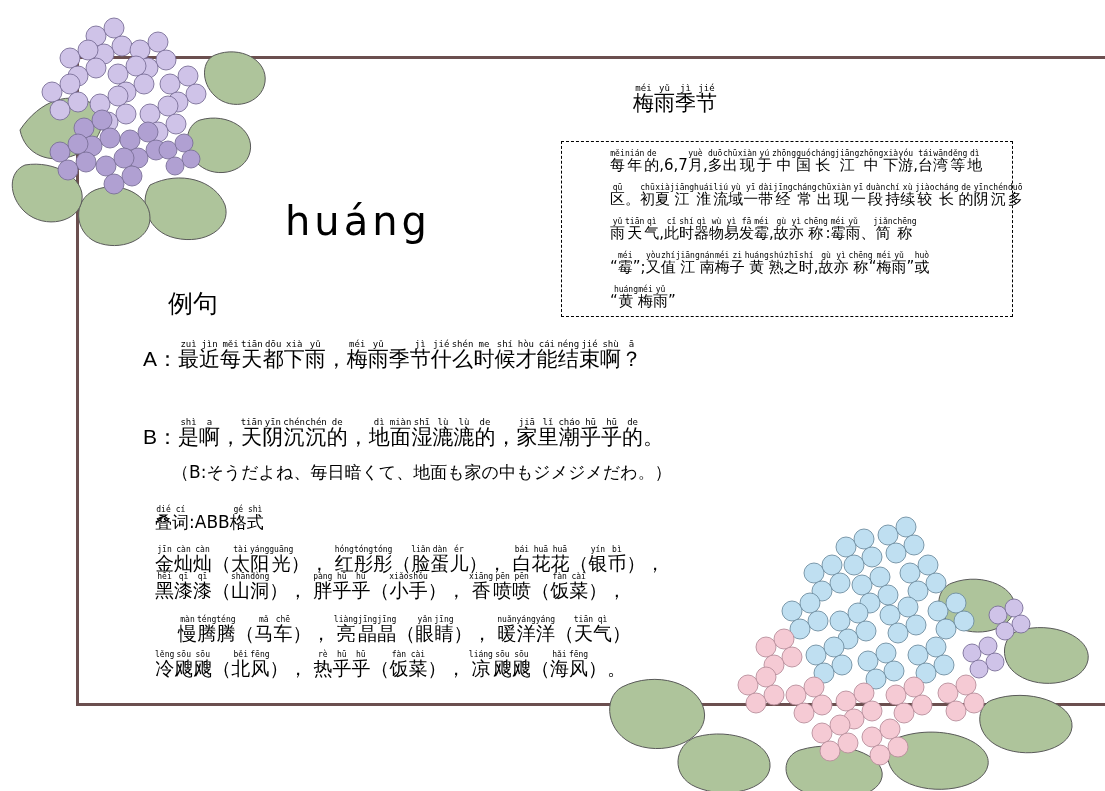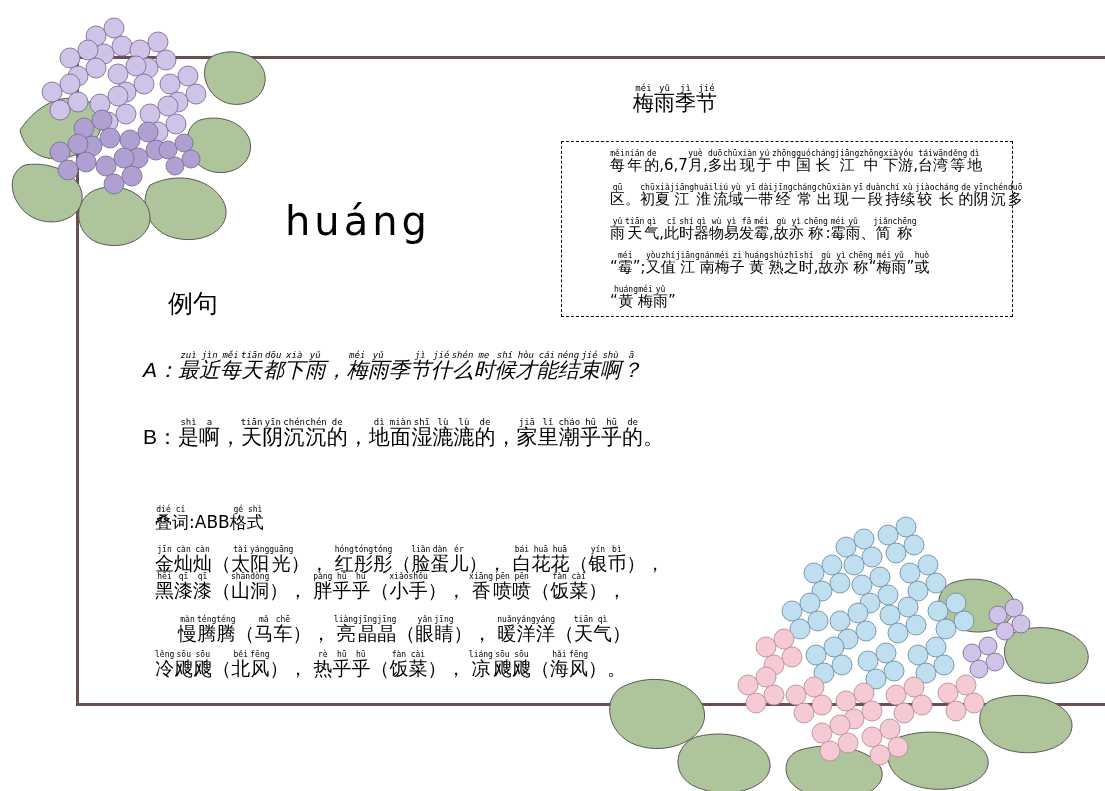--- a/index.html
+++ b/index.html
@@ -103,21 +103,21 @@
   .dialogue-line .speaker {
     font-family: "Liberation Sans", sans-serif;
   }
   .translation {
     position: absolute;
     font-size: 17px;
     color: #000;
     white-space: nowrap;
     font-family: "DejaVu Sans", sans-serif;
   }
-  #dlg-a { left: 143px; top: 351px; font-style: italic; }
+  #dlg-a { left: 143px; top: 340px; }
   #trans-a { left: 172px; top: 381px; }
   #dlg-b { left: 143px; top: 418px; }
   #trans-b { left: 172px; top: 461px; }
 
   
   #abb-heading {
     position: absolute;
     left: 155px;
     top: 505px;
     font-size: 17px;
@@ -413,20 +413,21 @@
       <div class="line"><ruby class="cn"><span>每</span><rt>měi</rt></ruby><ruby class="cn"><span>年</span><rt>nián</rt></ruby><ruby class="cn"><span>的</span><rt>de</rt></ruby><span class="cn">,</span><span class="cn">6,7</span><ruby class="cn"><span>月</span><rt>yuè</rt></ruby><span class="cn">,</span><ruby class="cn"><span>多</span><rt>duō</rt></ruby><ruby class="cn"><span>出</span><rt>chū</rt></ruby><ruby class="cn"><span>现</span><rt>xiàn</rt></ruby><ruby class="cn"><span>于</span><rt>yú</rt></ruby><ruby class="cn"><span>中</span><rt>zhōng</rt></ruby><ruby class="cn"><span>国</span><rt>guó</rt></ruby><ruby class="cn"><span>长</span><rt>cháng</rt></ruby><ruby class="cn"><span>江</span><rt>jiāng</rt></ruby><ruby class="cn"><span>中</span><rt>zhōng</rt></ruby><ruby class="cn"><span>下</span><rt>xià</rt></ruby><ruby class="cn"><span>游</span><rt>yóu</rt></ruby><span class="cn">,</span><ruby class="cn"><span>台</span><rt>tái</rt></ruby><ruby class="cn"><span>湾</span><rt>wān</rt></ruby><ruby class="cn"><span>等</span><rt>děng</rt></ruby><ruby class="cn"><span>地</span><rt>dì</rt></ruby></div>
       <div class="line"><ruby class="cn"><span>区</span><rt>qū</rt></ruby><span class="cn">。</span><ruby class="cn"><span>初</span><rt>chū</rt></ruby><ruby class="cn"><span>夏</span><rt>xià</rt></ruby><ruby class="cn"><span>江</span><rt>jiāng</rt></ruby><ruby class="cn"><span>淮</span><rt>huái</rt></ruby><ruby class="cn"><span>流</span><rt>liú</rt></ruby><ruby class="cn"><span>域</span><rt>yù</rt></ruby><ruby class="cn"><span>一</span><rt>yī</rt></ruby><ruby class="cn"><span>带</span><rt>dài</rt></ruby><ruby class="cn"><span>经</span><rt>jīng</rt></ruby><ruby class="cn"><span>常</span><rt>cháng</rt></ruby><ruby class="cn"><span>出</span><rt>chū</rt></ruby><ruby class="cn"><span>现</span><rt>xiàn</rt></ruby><ruby class="cn"><span>一</span><rt>yī</rt></ruby><ruby class="cn"><span>段</span><rt>duàn</rt></ruby><ruby class="cn"><span>持</span><rt>chí</rt></ruby><ruby class="cn"><span>续</span><rt>xù</rt></ruby><ruby class="cn"><span>较</span><rt>jiào</rt></ruby><ruby class="cn"><span>长</span><rt>cháng</rt></ruby><ruby class="cn"><span>的</span><rt>de</rt></ruby><ruby class="cn"><span>阴</span><rt>yīn</rt></ruby><ruby class="cn"><span>沉</span><rt>chén</rt></ruby><ruby class="cn"><span>多</span><rt>duō</rt></ruby></div>
       <div class="line"><ruby class="cn"><span>雨</span><rt>yǔ</rt></ruby><ruby class="cn"><span>天</span><rt>tiān</rt></ruby><ruby class="cn"><span>气</span><rt>qì</rt></ruby><span class="cn">,</span><ruby class="cn"><span>此</span><rt>cǐ</rt></ruby><ruby class="cn"><span>时</span><rt>shí</rt></ruby><ruby class="cn"><span>器</span><rt>qì</rt></ruby><ruby class="cn"><span>物</span><rt>wù</rt></ruby><ruby class="cn"><span>易</span><rt>yì</rt></ruby><ruby class="cn"><span>发</span><rt>fā</rt></ruby><ruby class="cn"><span>霉</span><rt>méi</rt></ruby><span class="cn">,</span><ruby class="cn"><span>故</span><rt>gù</rt></ruby><ruby class="cn"><span>亦</span><rt>yì</rt></ruby><ruby class="cn"><span>称</span><rt>chēng</rt></ruby><span class="cn">:</span><ruby class="cn"><span>霉</span><rt>méi</rt></ruby><ruby class="cn"><span>雨</span><rt>yǔ</rt></ruby><span class="cn">、</span><ruby class="cn"><span>简</span><rt>jiǎn</rt></ruby><ruby class="cn"><span>称</span><rt>chēng</rt></ruby></div>
       <div class="line"><span class="cn">“</span><ruby class="cn"><span>霉</span><rt>méi</rt></ruby><span class="cn">”</span><span class="cn">;</span><ruby class="cn"><span>又</span><rt>yòu</rt></ruby><ruby class="cn"><span>值</span><rt>zhí</rt></ruby><ruby class="cn"><span>江</span><rt>jiāng</rt></ruby><ruby class="cn"><span>南</span><rt>nán</rt></ruby><ruby class="cn"><span>梅</span><rt>méi</rt></ruby><ruby class="cn"><span>子</span><rt>zi</rt></ruby><ruby class="cn"><span>黄</span><rt>huáng</rt></ruby><ruby class="cn"><span>熟</span><rt>shú</rt></ruby><ruby class="cn"><span>之</span><rt>zhī</rt></ruby><ruby class="cn"><span>时</span><rt>shí</rt></ruby><span class="cn">,</span><ruby class="cn"><span>故</span><rt>gù</rt></ruby><ruby class="cn"><span>亦</span><rt>yì</rt></ruby><ruby class="cn"><span>称</span><rt>chēng</rt></ruby><span class="cn">“</span><ruby class="cn"><span>梅</span><rt>méi</rt></ruby><ruby class="cn"><span>雨</span><rt>yǔ</rt></ruby><span class="cn">”</span><ruby class="cn"><span>或</span><rt>huò</rt></ruby></div>
       <div class="line last"><span class="cn">“</span><ruby class="cn"><span>黄</span><rt>huáng</rt></ruby><ruby class="cn"><span>梅</span><rt>méi</rt></ruby><ruby class="cn"><span>雨</span><rt>yǔ</rt></ruby><span class="cn">”</span></div>
     </div>
 
   <div class="dialogue-line" id="dlg-a"><span class="speaker cn">A：</span><ruby class="cn"><span>最</span><rt>zuì</rt></ruby><ruby class="cn"><span>近</span><rt>jìn</rt></ruby><ruby class="cn"><span>每</span><rt>měi</rt></ruby><ruby class="cn"><span>天</span><rt>tiān</rt></ruby><ruby class="cn"><span>都</span><rt>dōu</rt></ruby><ruby class="cn"><span>下</span><rt>xià</rt></ruby><ruby class="cn"><span>雨</span><rt>yǔ</rt></ruby><span class="cn">，</span><ruby class="cn"><span>梅</span><rt>méi</rt></ruby><ruby class="cn"><span>雨</span><rt>yǔ</rt></ruby><span class="cn">季</span><ruby class="cn"><span>节</span><rt>jì</rt></ruby><ruby class="cn"><span>什</span><rt>jié</rt></ruby><ruby class="cn"><span>么</span><rt>shén</rt></ruby><ruby class="cn"><span>时</span><rt>me</rt></ruby><ruby class="cn"><span>候</span><rt>shí</rt></ruby><ruby class="cn"><span>才</span><rt>hòu</rt></ruby><ruby class="cn"><span>能</span><rt>cái</rt></ruby><ruby class="cn"><span>结</span><rt>néng</rt></ruby><ruby class="cn"><span>束</span><rt>jié</rt></ruby><ruby class="cn"><span>啊</span><rt>shù</rt></ruby><ruby class="cn"><span>？</span><rt>ā</rt></ruby></div>
 
   <div class="dialogue-line" id="dlg-b"><span class="speaker cn">B：</span><ruby class="cn"><span>是</span><rt>shì</rt></ruby><ruby class="cn"><span>啊</span><rt>a</rt></ruby><span class="cn">，</span><ruby class="cn"><span>天</span><rt>tiān</rt></ruby><ruby class="cn"><span>阴</span><rt>yīn</rt></ruby><ruby class="cn"><span>沉</span><rt>chén</rt></ruby><ruby class="cn"><span>沉</span><rt>chén</rt></ruby><ruby class="cn"><span>的</span><rt>de</rt></ruby><span class="cn">，</span><ruby class="cn"><span>地</span><rt>dì</rt></ruby><ruby class="cn"><span>面</span><rt>miàn</rt></ruby><ruby class="cn"><span>湿</span><rt>shī</rt></ruby><ruby class="cn"><span>漉</span><rt>lù</rt></ruby><ruby class="cn"><span>漉</span><rt>lù</rt></ruby><ruby class="cn"><span>的</span><rt>de</rt></ruby><span class="cn">，</span><ruby class="cn"><span>家</span><rt>jiā</rt></ruby><ruby class="cn"><span>里</span><rt>lǐ</rt></ruby><ruby class="cn"><span>潮</span><rt>cháo</rt></ruby><ruby class="cn"><span>乎</span><rt>hū</rt></ruby><ruby class="cn"><span>乎</span><rt>hū</rt></ruby><ruby class="cn"><span>的</span><rt>de</rt></ruby><span class="cn">。</span></div>
+  <div class="translation" id="trans-b">（B:そうだよね、毎日暗くて、地面も家の中もジメジメだわ。）</div>
 
   <div id="abb-heading"><ruby class="cn"><span>叠</span><rt>dié</rt></ruby><ruby class="cn"><span>词</span><rt>cí</rt></ruby><span class="cn">:</span><span class="cn">A</span><span class="cn">B</span><span class="cn">B</span><ruby class="cn"><span>格</span><rt>gé</rt></ruby><ruby class="cn"><span>式</span><rt>shì</rt></ruby></div>
 
   <div class="abb-row" id="abb-row-0"><span class="abb-item"><ruby class="cn"><span>金</span><rt>jīn</rt></ruby><ruby class="cn"><span>灿</span><rt>càn</rt></ruby><ruby class="cn"><span>灿</span><rt>càn</rt></ruby><span class="cn">（</span><ruby class="cn"><span>太</span><rt>tài</rt></ruby><ruby class="cn"><span>阳</span><rt>yáng</rt></ruby><ruby class="cn"><span>光</span><rt>guāng</rt></ruby><span class="cn">）</span><span class="cn">，</span></span><span class="abb-item"><ruby class="cn"><span>红</span><rt>hóng</rt></ruby><ruby class="cn"><span>彤</span><rt>tóng</rt></ruby><ruby class="cn"><span>彤</span><rt>tóng</rt></ruby><span class="cn">（</span><ruby class="cn"><span>脸</span><rt>liǎn</rt></ruby><ruby class="cn"><span>蛋</span><rt>dàn</rt></ruby><ruby class="cn"><span>儿</span><rt>ér</rt></ruby><span class="cn">）</span><span class="cn">，</span></span><span class="abb-item"><ruby class="cn"><span>白</span><rt>bái</rt></ruby><ruby class="cn"><span>花</span><rt>huā</rt></ruby><ruby class="cn"><span>花</span><rt>huā</rt></ruby><span class="cn">（</span><ruby class="cn"><span>银</span><rt>yín</rt></ruby><ruby class="cn"><span>币</span><rt>bì</rt></ruby><span class="cn">）</span><span class="cn">，</span></span></div>
   <div class="abb-row" id="abb-row-1"><span class="abb-item"><ruby class="cn"><span>黑</span><rt>hēi</rt></ruby><ruby class="cn"><span>漆</span><rt>qī</rt></ruby><ruby class="cn"><span>漆</span><rt>qī</rt></ruby><span class="cn">（</span><ruby class="cn"><span>山</span><rt>shān</rt></ruby><ruby class="cn"><span>洞</span><rt>dòng</rt></ruby><span class="cn">）</span><span class="cn">，</span></span><span class="abb-item"><ruby class="cn"><span>胖</span><rt>pàng</rt></ruby><ruby class="cn"><span>乎</span><rt>hū</rt></ruby><ruby class="cn"><span>乎</span><rt>hū</rt></ruby><span class="cn">（</span><ruby class="cn"><span>小</span><rt>xiǎo</rt></ruby><ruby class="cn"><span>手</span><rt>shǒu</rt></ruby><span class="cn">）</span><span class="cn">，</span></span><span class="abb-item"><ruby class="cn"><span>香</span><rt>xiāng</rt></ruby><ruby class="cn"><span>喷</span><rt>pēn</rt></ruby><ruby class="cn"><span>喷</span><rt>pēn</rt></ruby><span class="cn">（</span><ruby class="cn"><span>饭</span><rt>fàn</rt></ruby><ruby class="cn"><span>菜</span><rt>cài</rt></ruby><span class="cn">）</span><span class="cn">，</span></span></div>
   <div class="abb-row" id="abb-row-2"><span class="abb-item"><ruby class="cn"><span>慢</span><rt>màn</rt></ruby><ruby class="cn"><span>腾</span><rt>téng</rt></ruby><ruby class="cn"><span>腾</span><rt>téng</rt></ruby><span class="cn">（</span><ruby class="cn"><span>马</span><rt>mǎ</rt></ruby><ruby class="cn"><span>车</span><rt>chē</rt></ruby><span class="cn">）</span><span class="cn">，</span></span><span class="abb-item"><ruby class="cn"><span>亮</span><rt>liàng</rt></ruby><ruby class="cn"><span>晶</span><rt>jīng</rt></ruby><ruby class="cn"><span>晶</span><rt>jīng</rt></ruby><span class="cn">（</span><ruby class="cn"><span>眼</span><rt>yǎn</rt></ruby><ruby class="cn"><span>睛</span><rt>jīng</rt></ruby><span class="cn">）</span><span class="cn">，</span></span><span class="abb-item"><ruby class="cn"><span>暖</span><rt>nuǎn</rt></ruby><ruby class="cn"><span>洋</span><rt>yáng</rt></ruby><ruby class="cn"><span>洋</span><rt>yáng</rt></ruby><span class="cn">（</span><ruby class="cn"><span>天</span><rt>tiān</rt></ruby><ruby class="cn"><span>气</span><rt>qì</rt></ruby><span class="cn">）</span></span></div>
   <div class="abb-row" id="abb-row-3"><span class="abb-item"><ruby class="cn"><span>冷</span><rt>lěng</rt></ruby><ruby class="cn"><span>飕</span><rt>sōu</rt></ruby><ruby class="cn"><span>飕</span><rt>sōu</rt></ruby><span class="cn">（</span><ruby class="cn"><span>北</span><rt>běi</rt></ruby><ruby class="cn"><span>风</span><rt>fēng</rt></ruby><span class="cn">）</span><span class="cn">，</span></span><span class="abb-item"><ruby class="cn"><span>热</span><rt>rè</rt></ruby><ruby class="cn"><span>乎</span><rt>hū</rt></ruby><ruby class="cn"><span>乎</span><rt>hū</rt></ruby><span class="cn">（</span><ruby class="cn"><span>饭</span><rt>fàn</rt></ruby><ruby class="cn"><span>菜</span><rt>cài</rt></ruby><span class="cn">）</span><span class="cn">，</span></span><span class="abb-item"><ruby class="cn"><span>凉</span><rt>liáng</rt></ruby><ruby class="cn"><span>飕</span><rt>sōu</rt></ruby><ruby class="cn"><span>飕</span><rt>sōu</rt></ruby><span class="cn">（</span><ruby class="cn"><span>海</span><rt>hǎi</rt></ruby><ruby class="cn"><span>风</span><rt>fēng</rt></ruby><span class="cn">）</span><span class="cn">。</span></span></div>
 
 </div>
 

